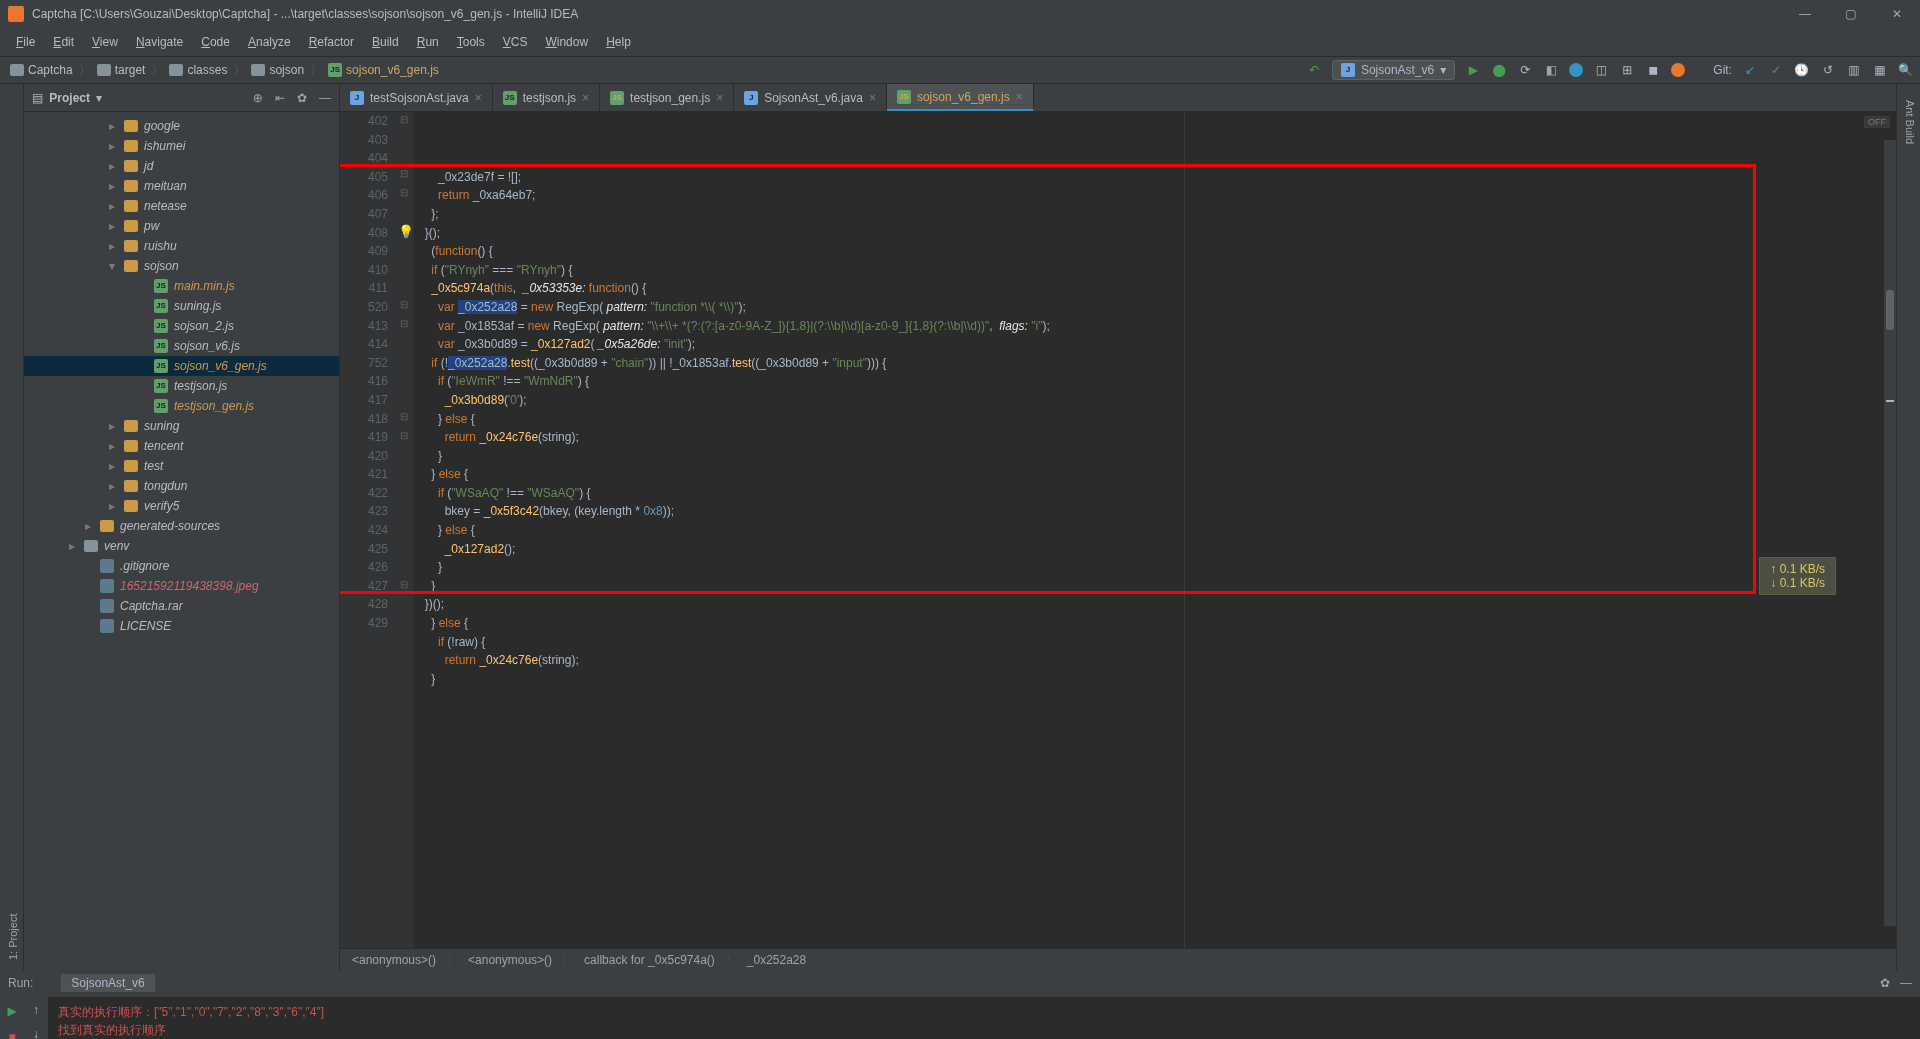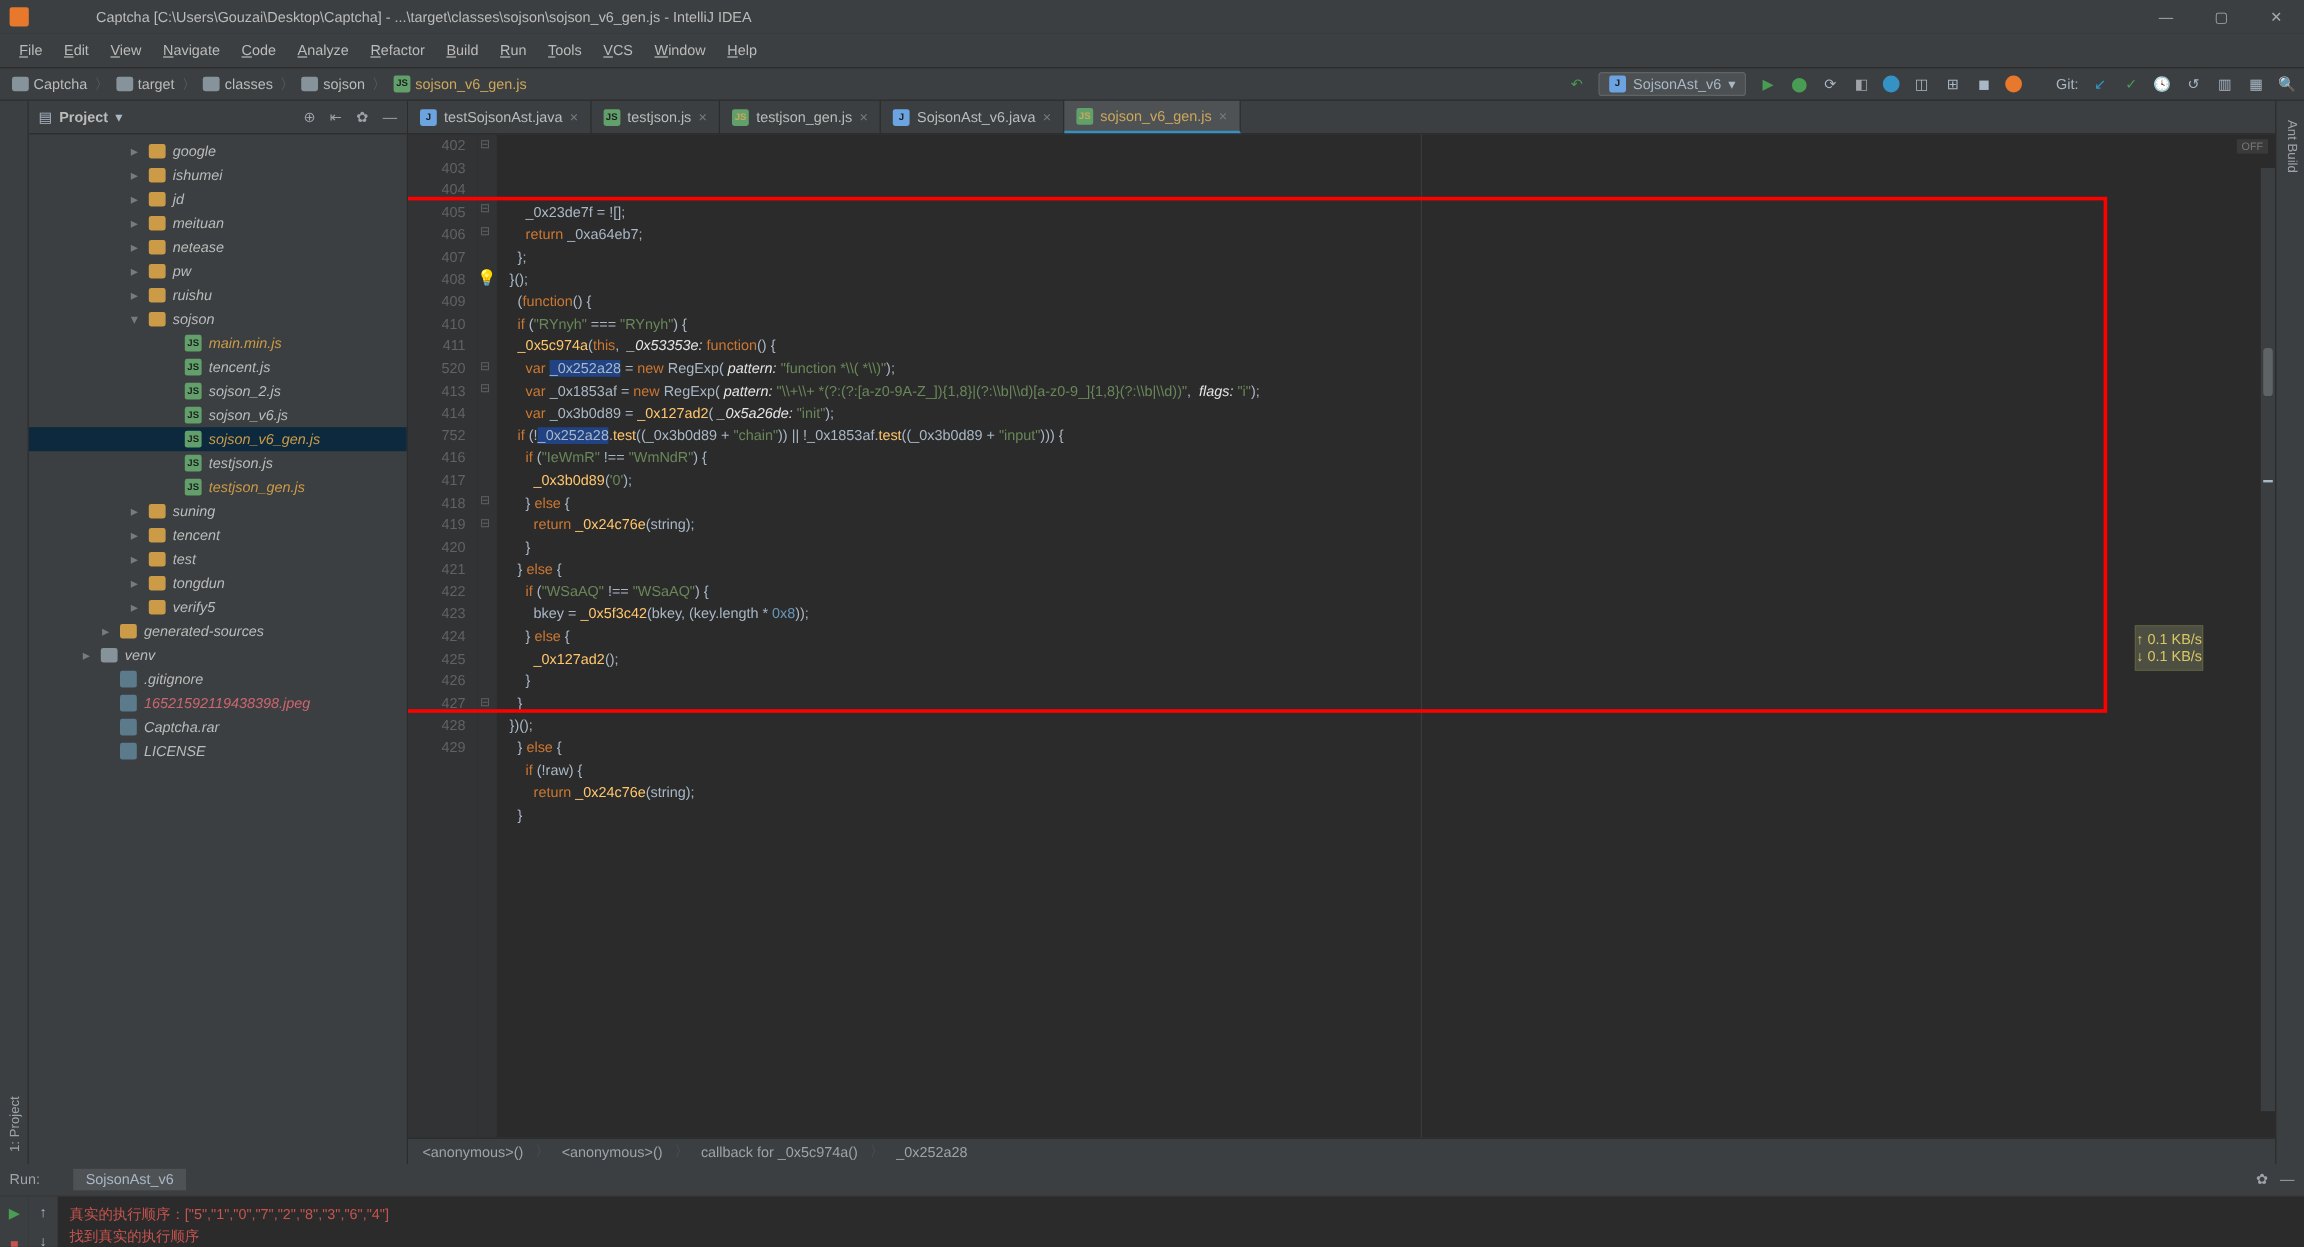--- a/index.html
+++ b/index.html
@@ -1,19 +1,19 @@
 <!DOCTYPE html>
 <html><head>
 <meta charset="utf-8">
 <style>
 * { margin:0; padding:0; box-sizing:border-box; font-family:"Segoe UI",Arial,sans-serif; }
 body { background:#2b2b2b; color:#a9b7c6; width:1920px; height:1039px; overflow:hidden; font-size:12px; }
 
 
-.titlebar { height:28px; background:#3c3f41; color:#bbbbbb; display:flex; align-items:center; padding-left:8px;gap:48px; }
+.titlebar { height:28px; background:#3c3f41; color:#bbbbbb; display:flex; align-items:center; padding-left:8px; }
 .titlebar .ij-icon { width:16px; height:16px; background:#e8792c; margin-right:8px; border-radius:2px; }
 .titlebar .title { flex:1; font-size:12px; }
 .winctl { display:flex; }
 .winctl div { width:46px; height:28px; display:flex; align-items:center; justify-content:center; color:#a9a9a9; cursor:pointer; }
 
 
 .menubar { height:28px; background:#3c3f41; display:flex; align-items:center; padding-left:8px; gap:2px; color:#bbbbbb; }
 .menubar span { padding:4px 8px; cursor:pointer; }
 .menubar span u { text-decoration:underline; }
 
@@ -74,21 +74,21 @@
 .fn { color:#ffc66d; }
 .param { color:#e5e5e5; font-style:italic; }
 .hl { background:#214283; }
 .guide-line { position:absolute; top:0; bottom:0; left:770px; width:1px; background:#3b3b3b; }
 
 .highlight-box { position:absolute; border:3px solid #ff0000; top:52px; left:-55px; right:140px; height:430px; pointer-events:none; z-index:10; }
 
 .breadcrumb-bottom { height:22px; background:#3c3f41; border-top:1px solid #2b2b2b; display:flex; align-items:center; padding:0 12px; gap:8px; color:#9da3a8; font-size:12px; }
 .breadcrumb-bottom .sep { color:#555; }
 
-.net-widget { position:absolute; right:60px; top:409px; background:#4c4f41; padding:4px 0; font-size:12px; border:1px solid #5e5e3f; }
+.net-widget { position:absolute; right:60px; top:445px; background:#4c4f41; padding:4px 10px; font-size:12px; border:1px solid #5e5e3f; }
 .net-widget div { color:#d9c767; }
 .net-widget .up::before { content:"↑ "; }
 .net-widget .dn::before { content:"↓ "; }
 
 .run-panel { height:132px; background:#2b2b2b; border-top:1px solid #3c3f41; display:flex; }
 .run-title { height:26px; background:#3c3f41; display:flex; align-items:center; padding:0 8px; gap:28px; }
 .run-title .lbl { color:#9da3a8; }
 .run-title .name { background:#4e5254; padding:2px 10px; }
 .run-tools-right { margin-left:auto; display:flex; gap:10px; color:#9da3a8; }
 .run-side { width:24px; background:#3c3f41; display:flex; flex-direction:column; align-items:center; padding:6px 0; gap:10px; }
@@ -247,21 +247,21 @@
           <span class="lbl">sojson</span>
         </div>
         <div class="node" style="padding-left: 112px;">
           <span class="arrow"></span>
           <span class="jsx">JS</span>
           <span class="lbl y">main.min.js</span>
         </div>
         <div class="node" style="padding-left: 112px;">
           <span class="arrow"></span>
           <span class="jsx">JS</span>
-          <span class="lbl">tencent.js</span>
+          <span class="lbl">suning.js</span>
         </div>
         <div class="node" style="padding-left: 112px;">
           <span class="arrow"></span>
           <span class="jsx">JS</span>
           <span class="lbl">sojson_2.js</span>
         </div>
         <div class="node" style="padding-left: 112px;">
           <span class="arrow"></span>
           <span class="jsx">JS</span>
           <span class="lbl">sojson_v6.js</span>

